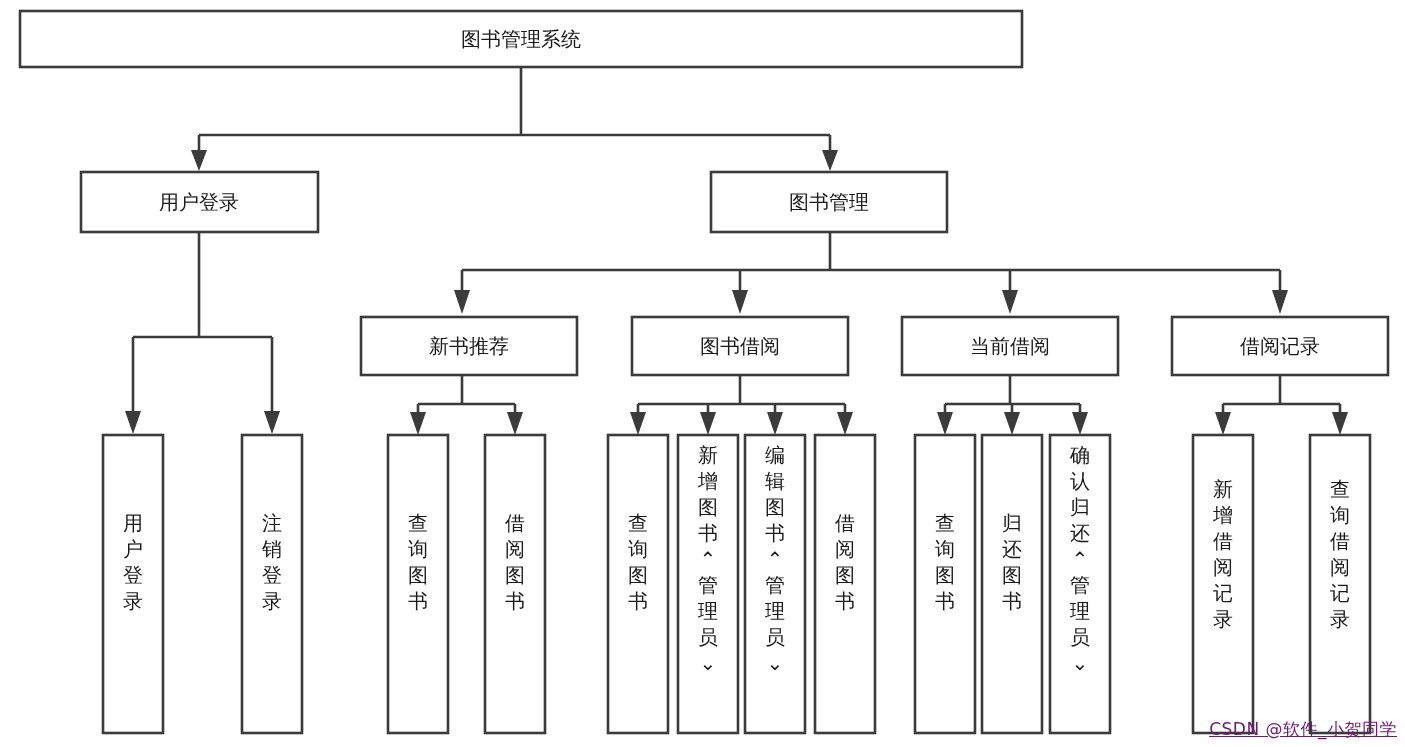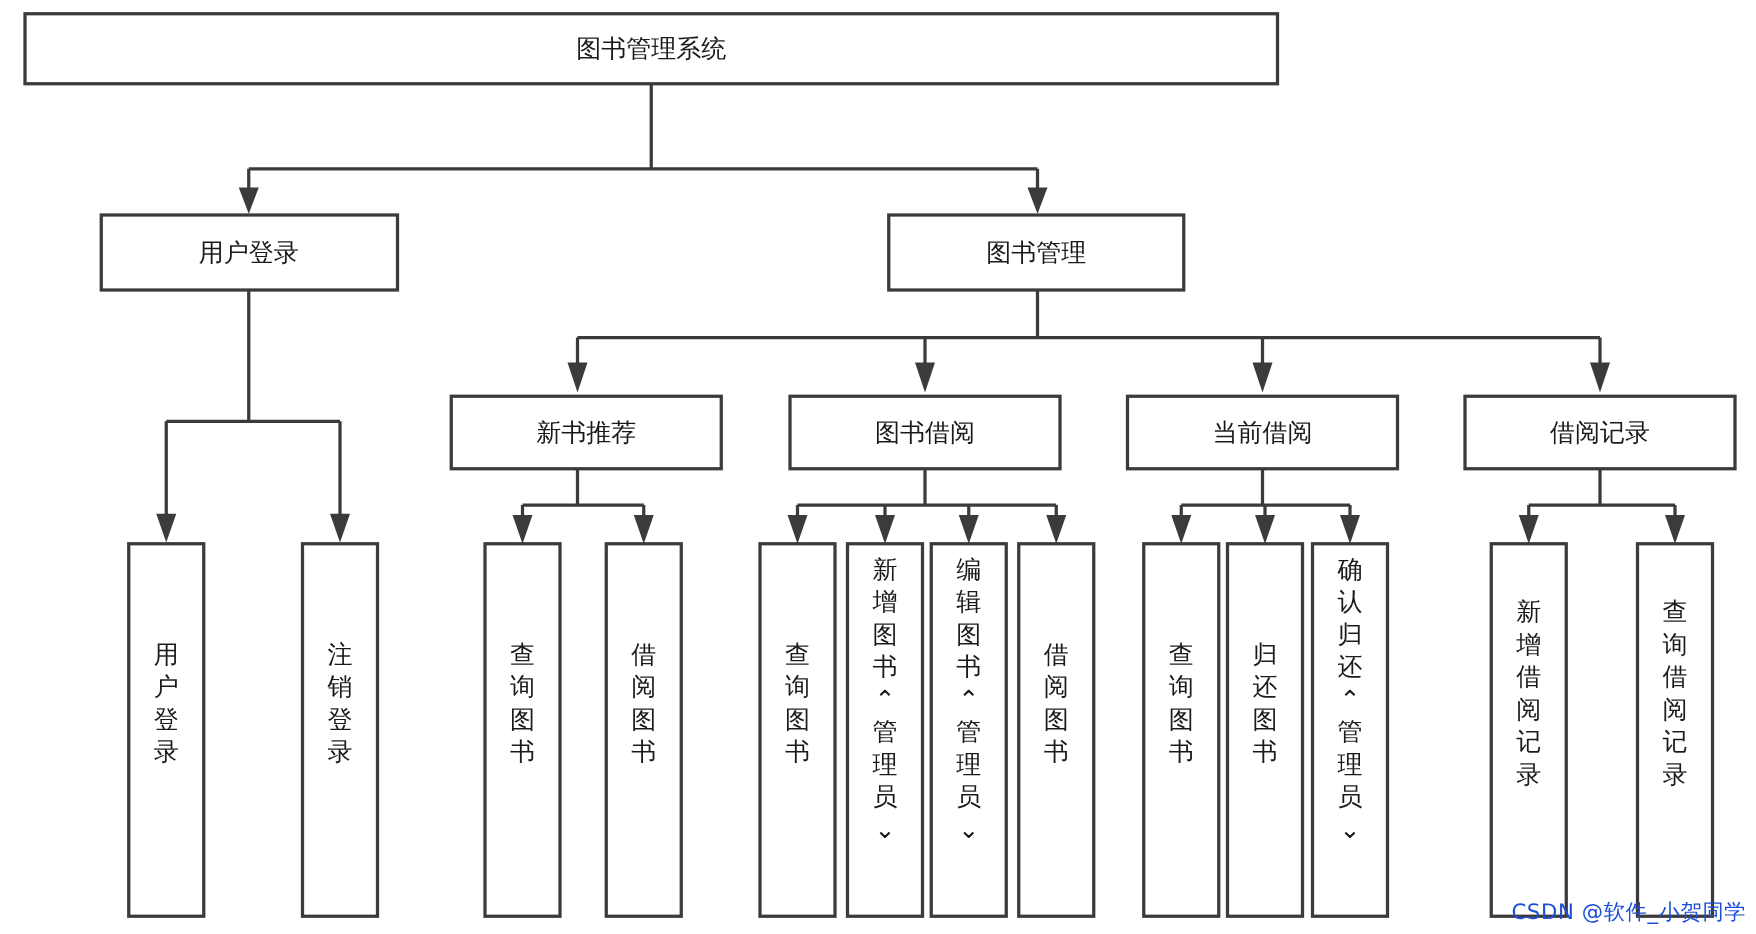--- a/index.html
+++ b/index.html
@@ -55,24 +55,25 @@
     font-family: "DejaVu Sans", "Liberation Sans", sans-serif;
     font-size: 20px;
     text-anchor: middle;
   }
   .watermark {
     position: absolute;
     right: 8px;
     bottom: 6px;
     font-family: "DejaVu Sans", "Liberation Sans", sans-serif;
     font-size: 17px;
-    color: #1d4ed8;
+    color: #701a75;
     letter-spacing: 0.5px;
     white-space: nowrap;
     user-select: none;
+    text-decoration: underline;
   }
 </style>
 </head>
 <body>
 
 <div id="diagram-root">
 
   <svg id="flow-svg" viewBox="0 0 1405 747" xmlns="http://www.w3.org/2000/svg">
 
     <g>

